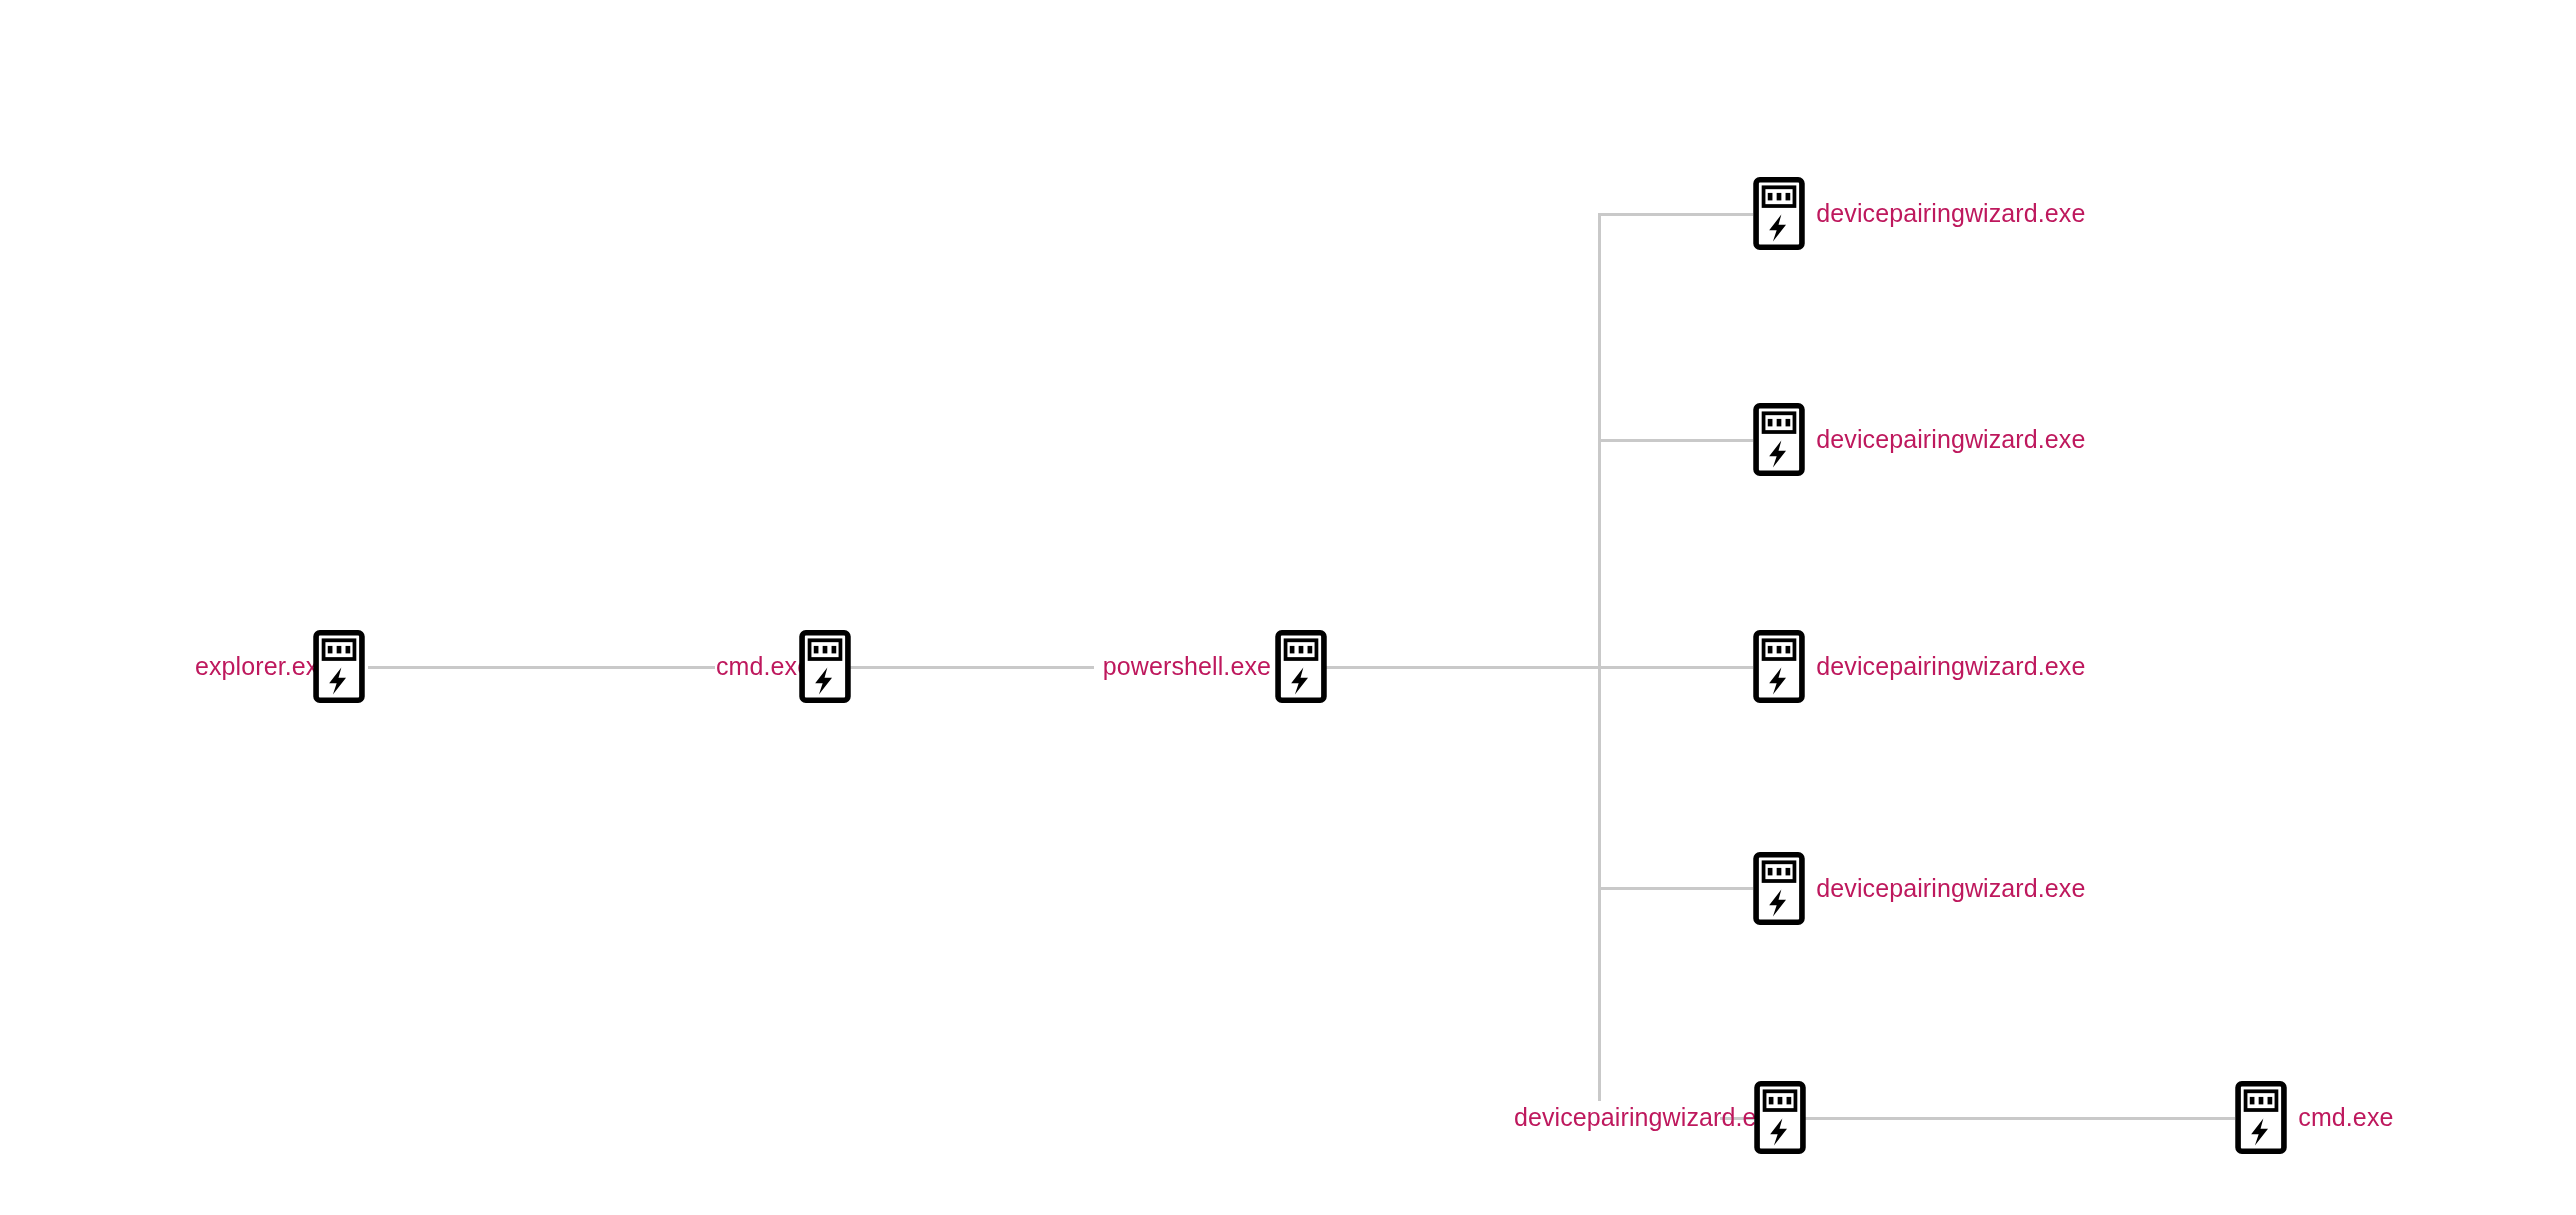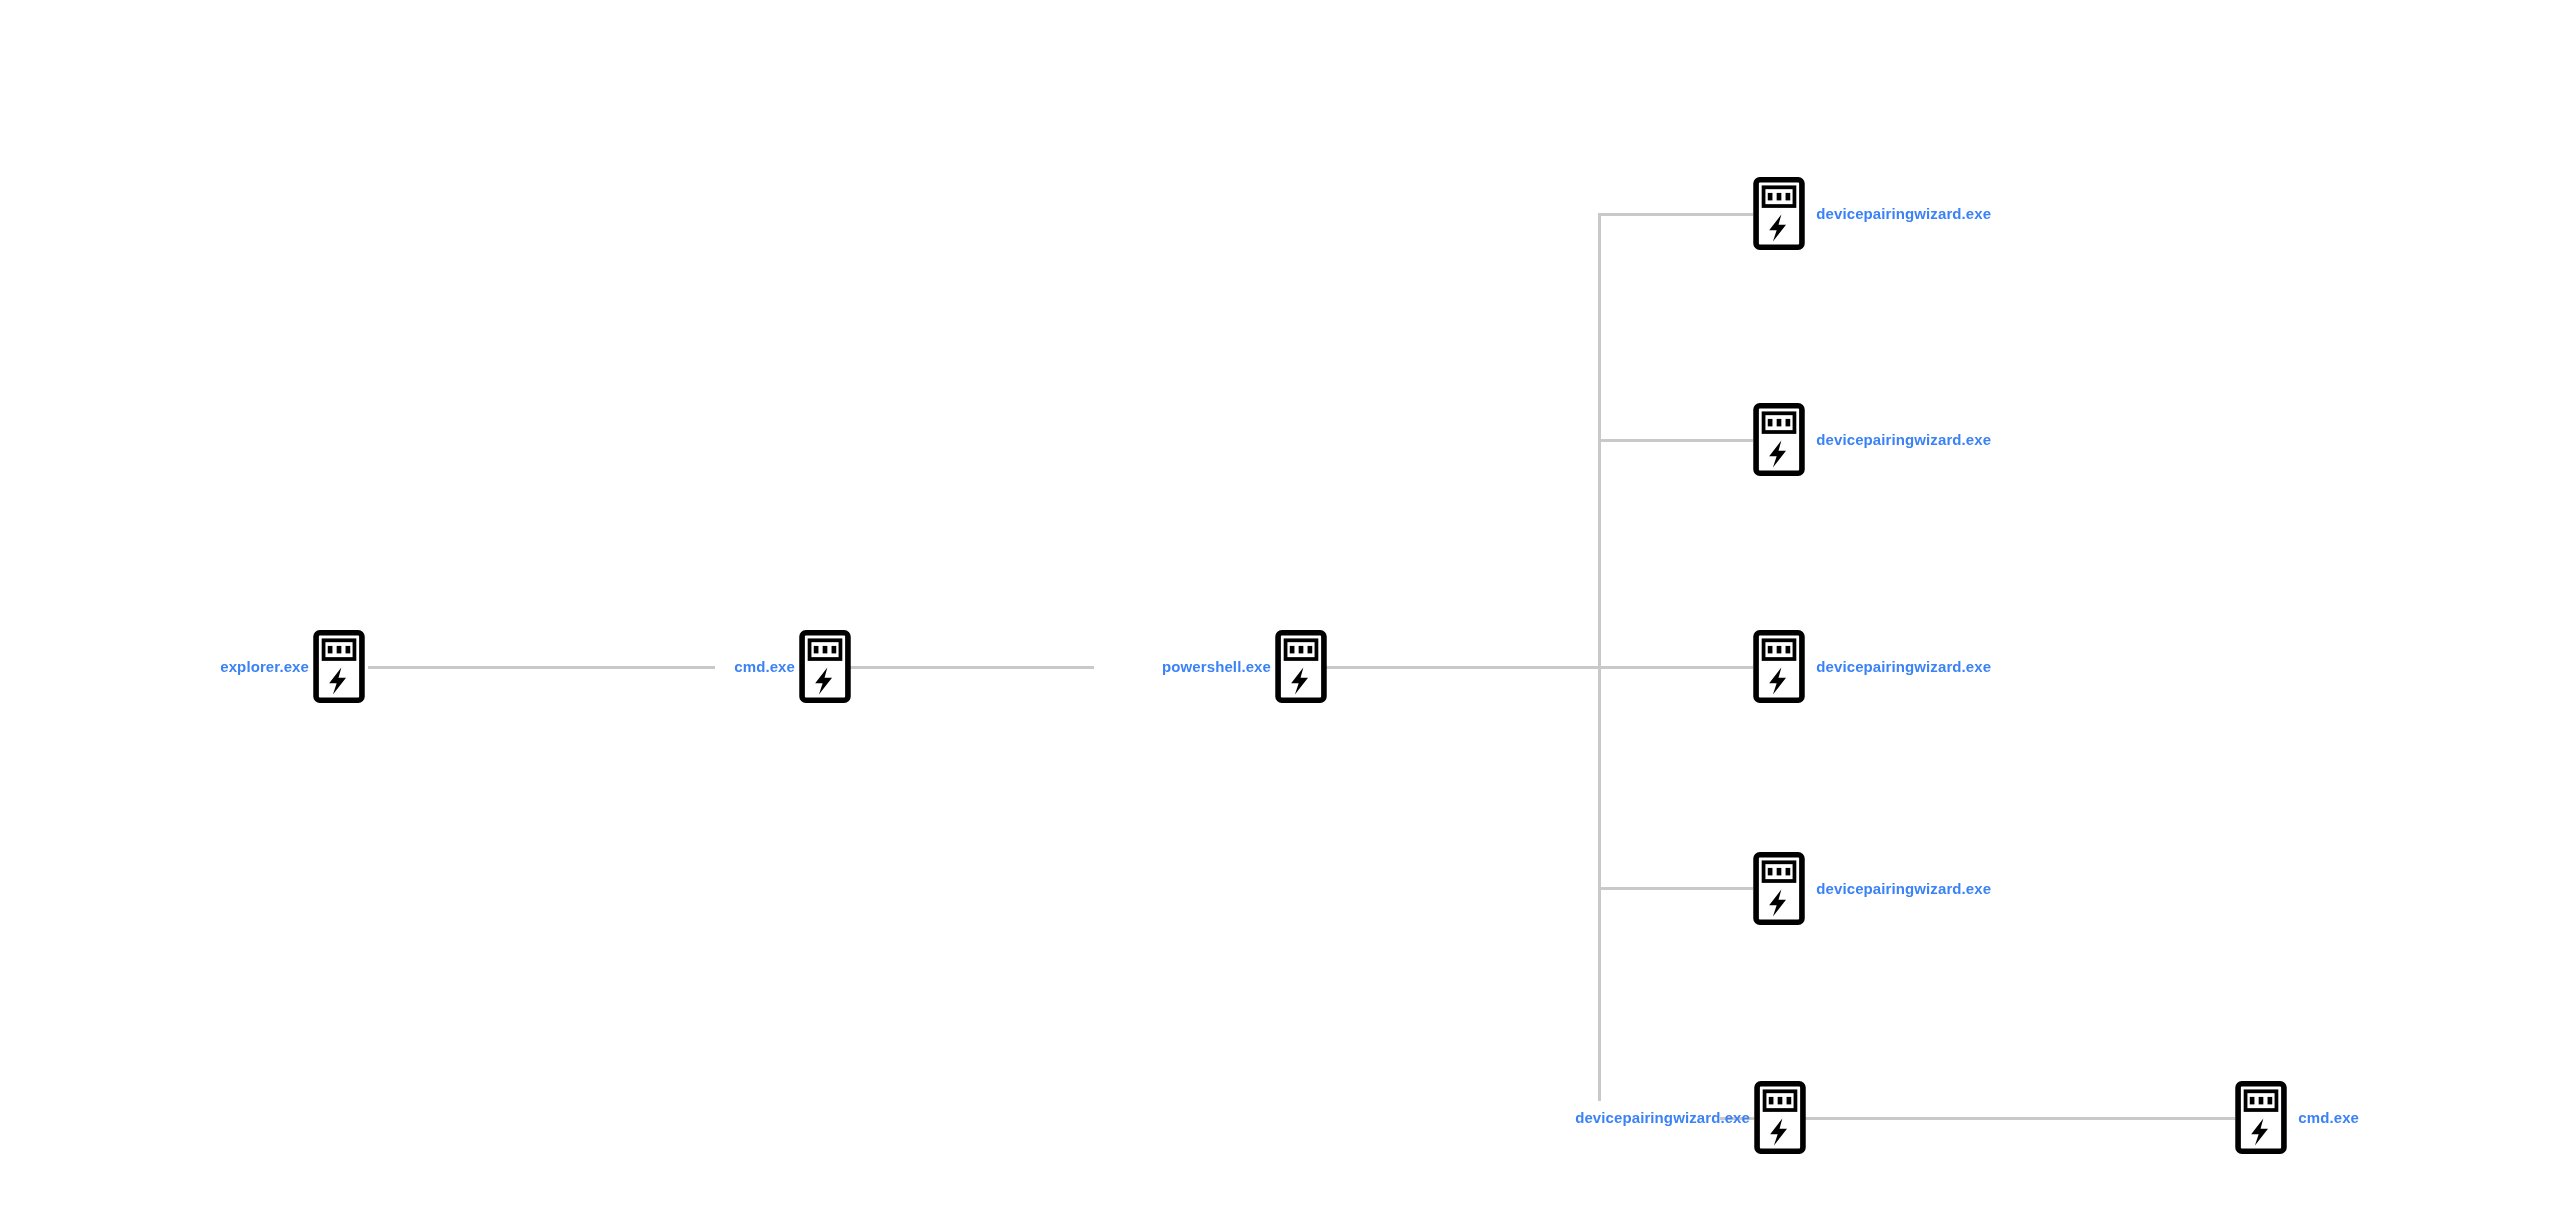--- a/index.html
+++ b/index.html
@@ -27,25 +27,24 @@
   .edge-v { width: 2.8px; }
 
   
   .node {
     position: absolute;
     display: flex;
     align-items: center;
     white-space: nowrap;
   }
   .node-label {
-    font-size: 15px;
+    font-size: 25px;
     line-height: 1;
-    color: #3b82f6;
+    color: #be185d;
     letter-spacing: 0.1px;
-    font-weight: bold;
   }
   .node-label.left  { margin-right: 3.8px; text-align: right; }
   .node-label.right { margin-left: 11.3px;  text-align: left;  }
 
   .proc-icon {
     width: 52px;
     height: 73px;
     flex: 0 0 auto;
     display: block;
   }

